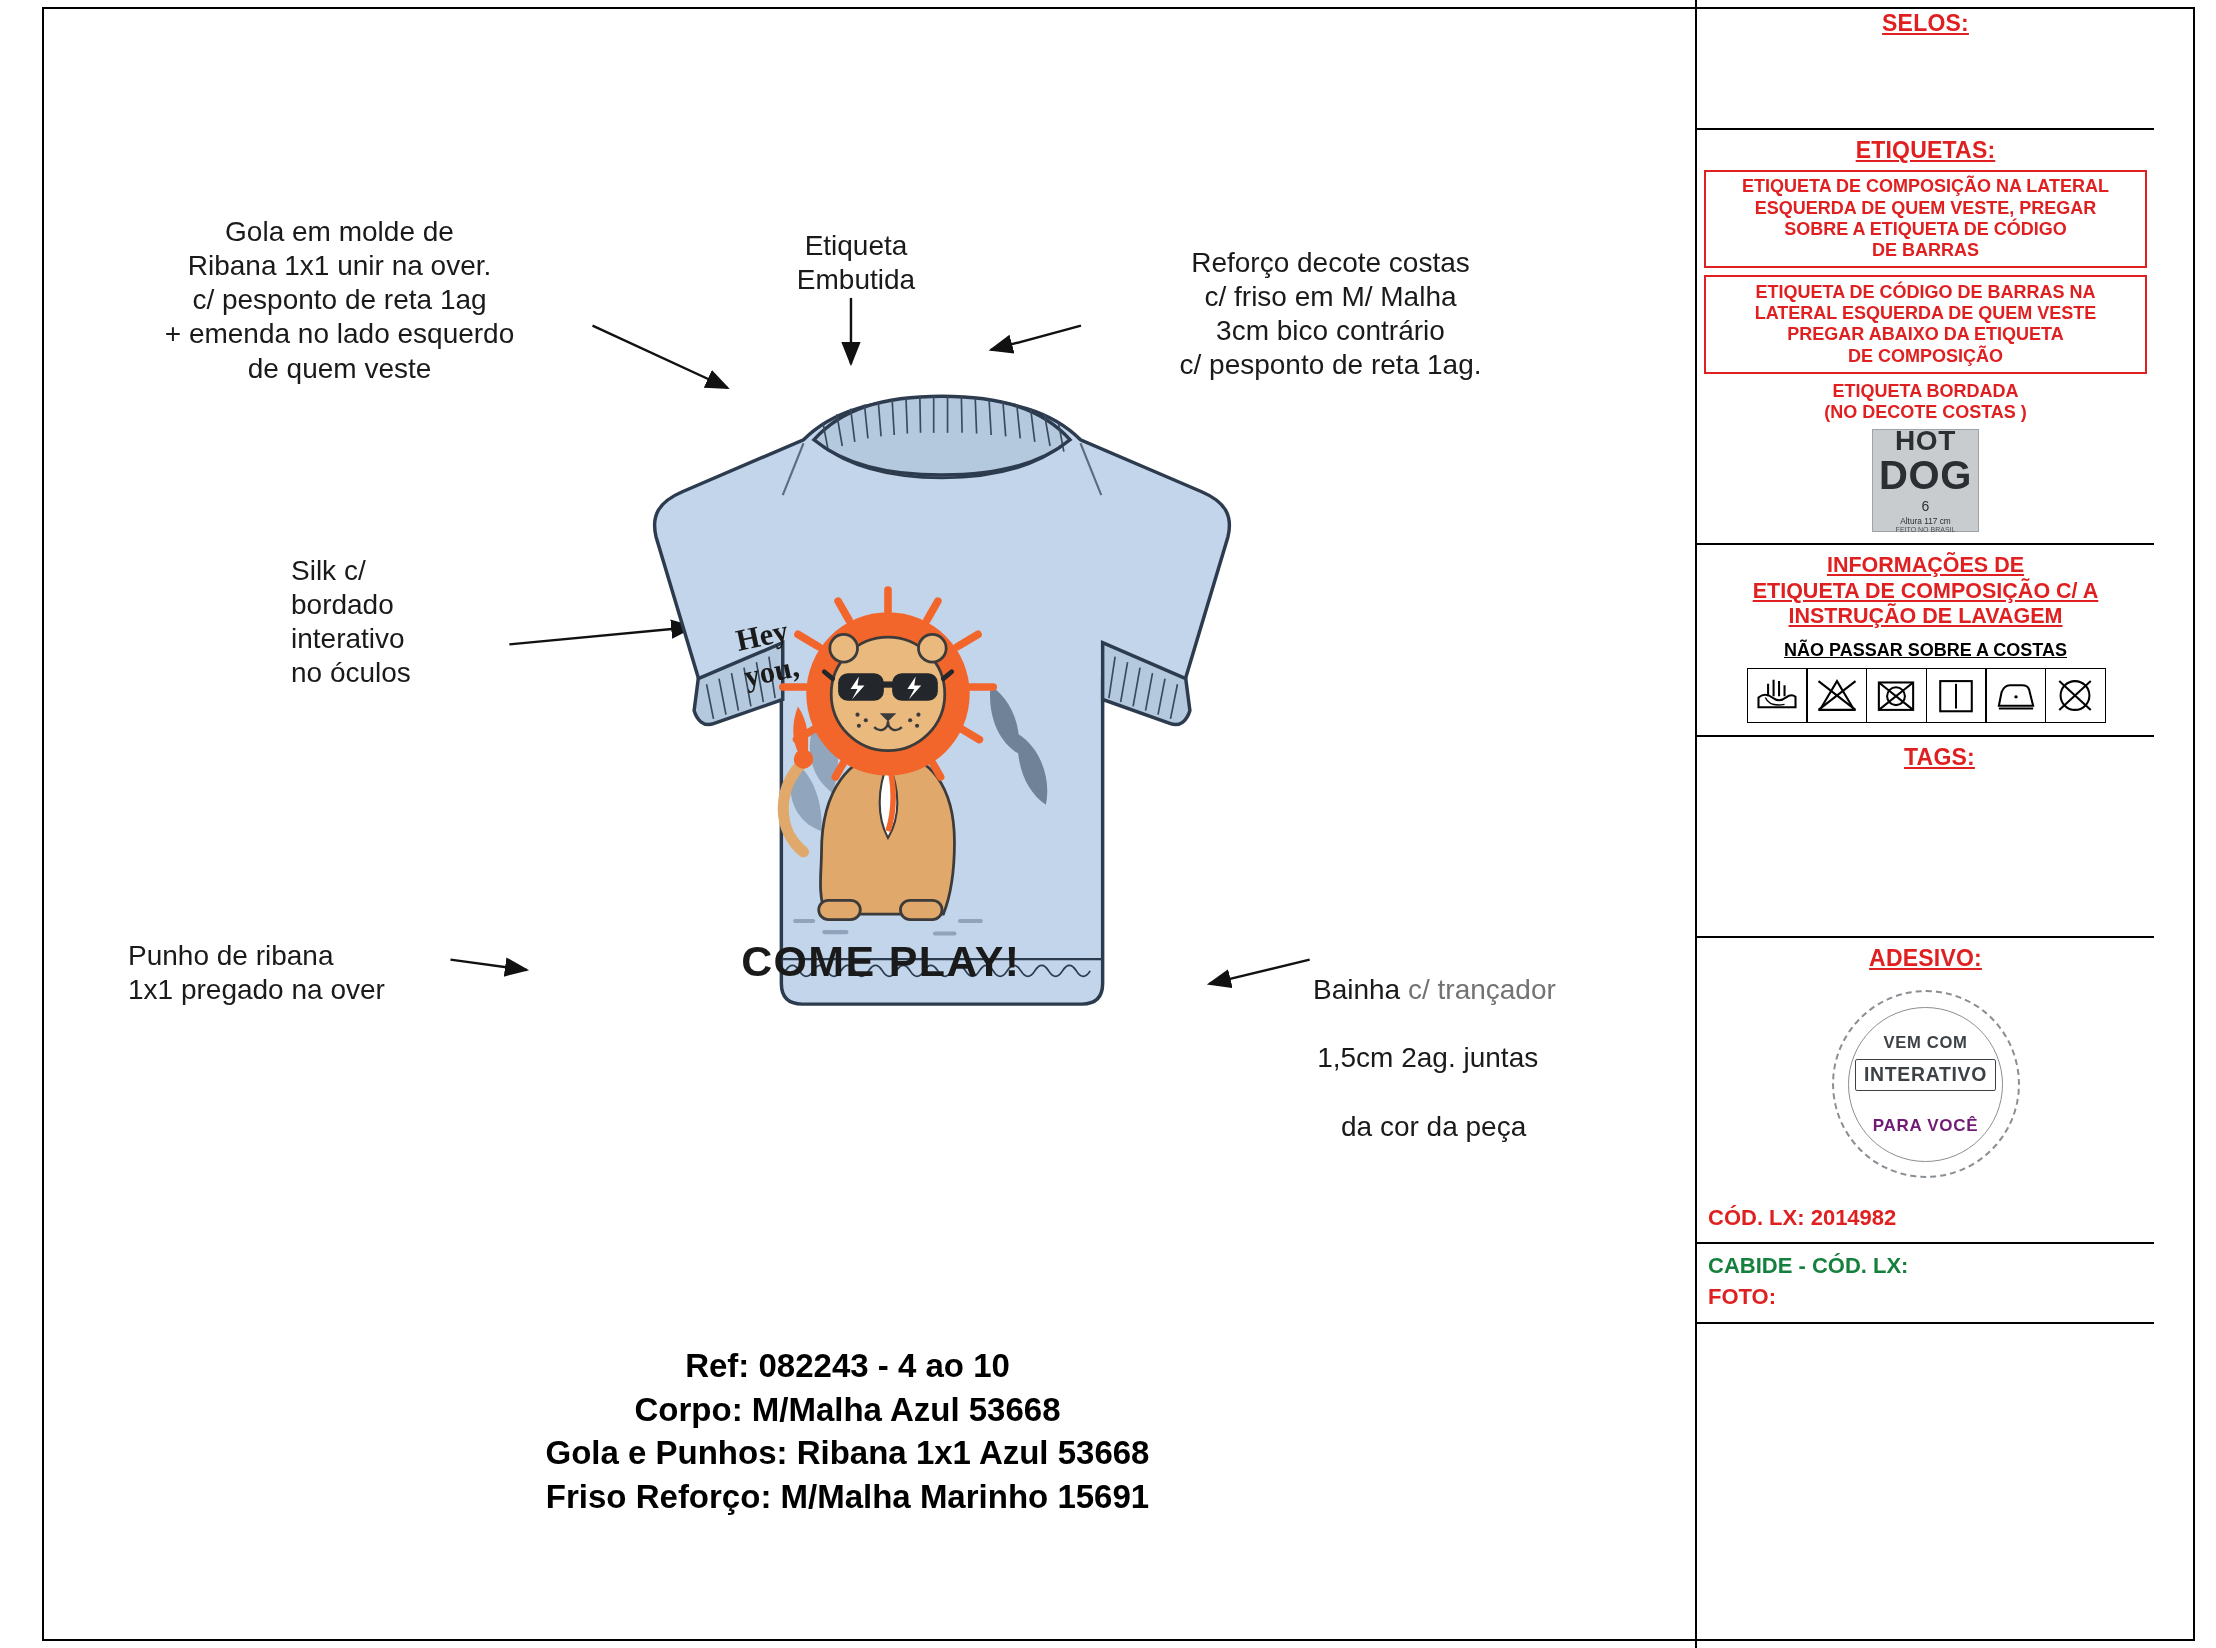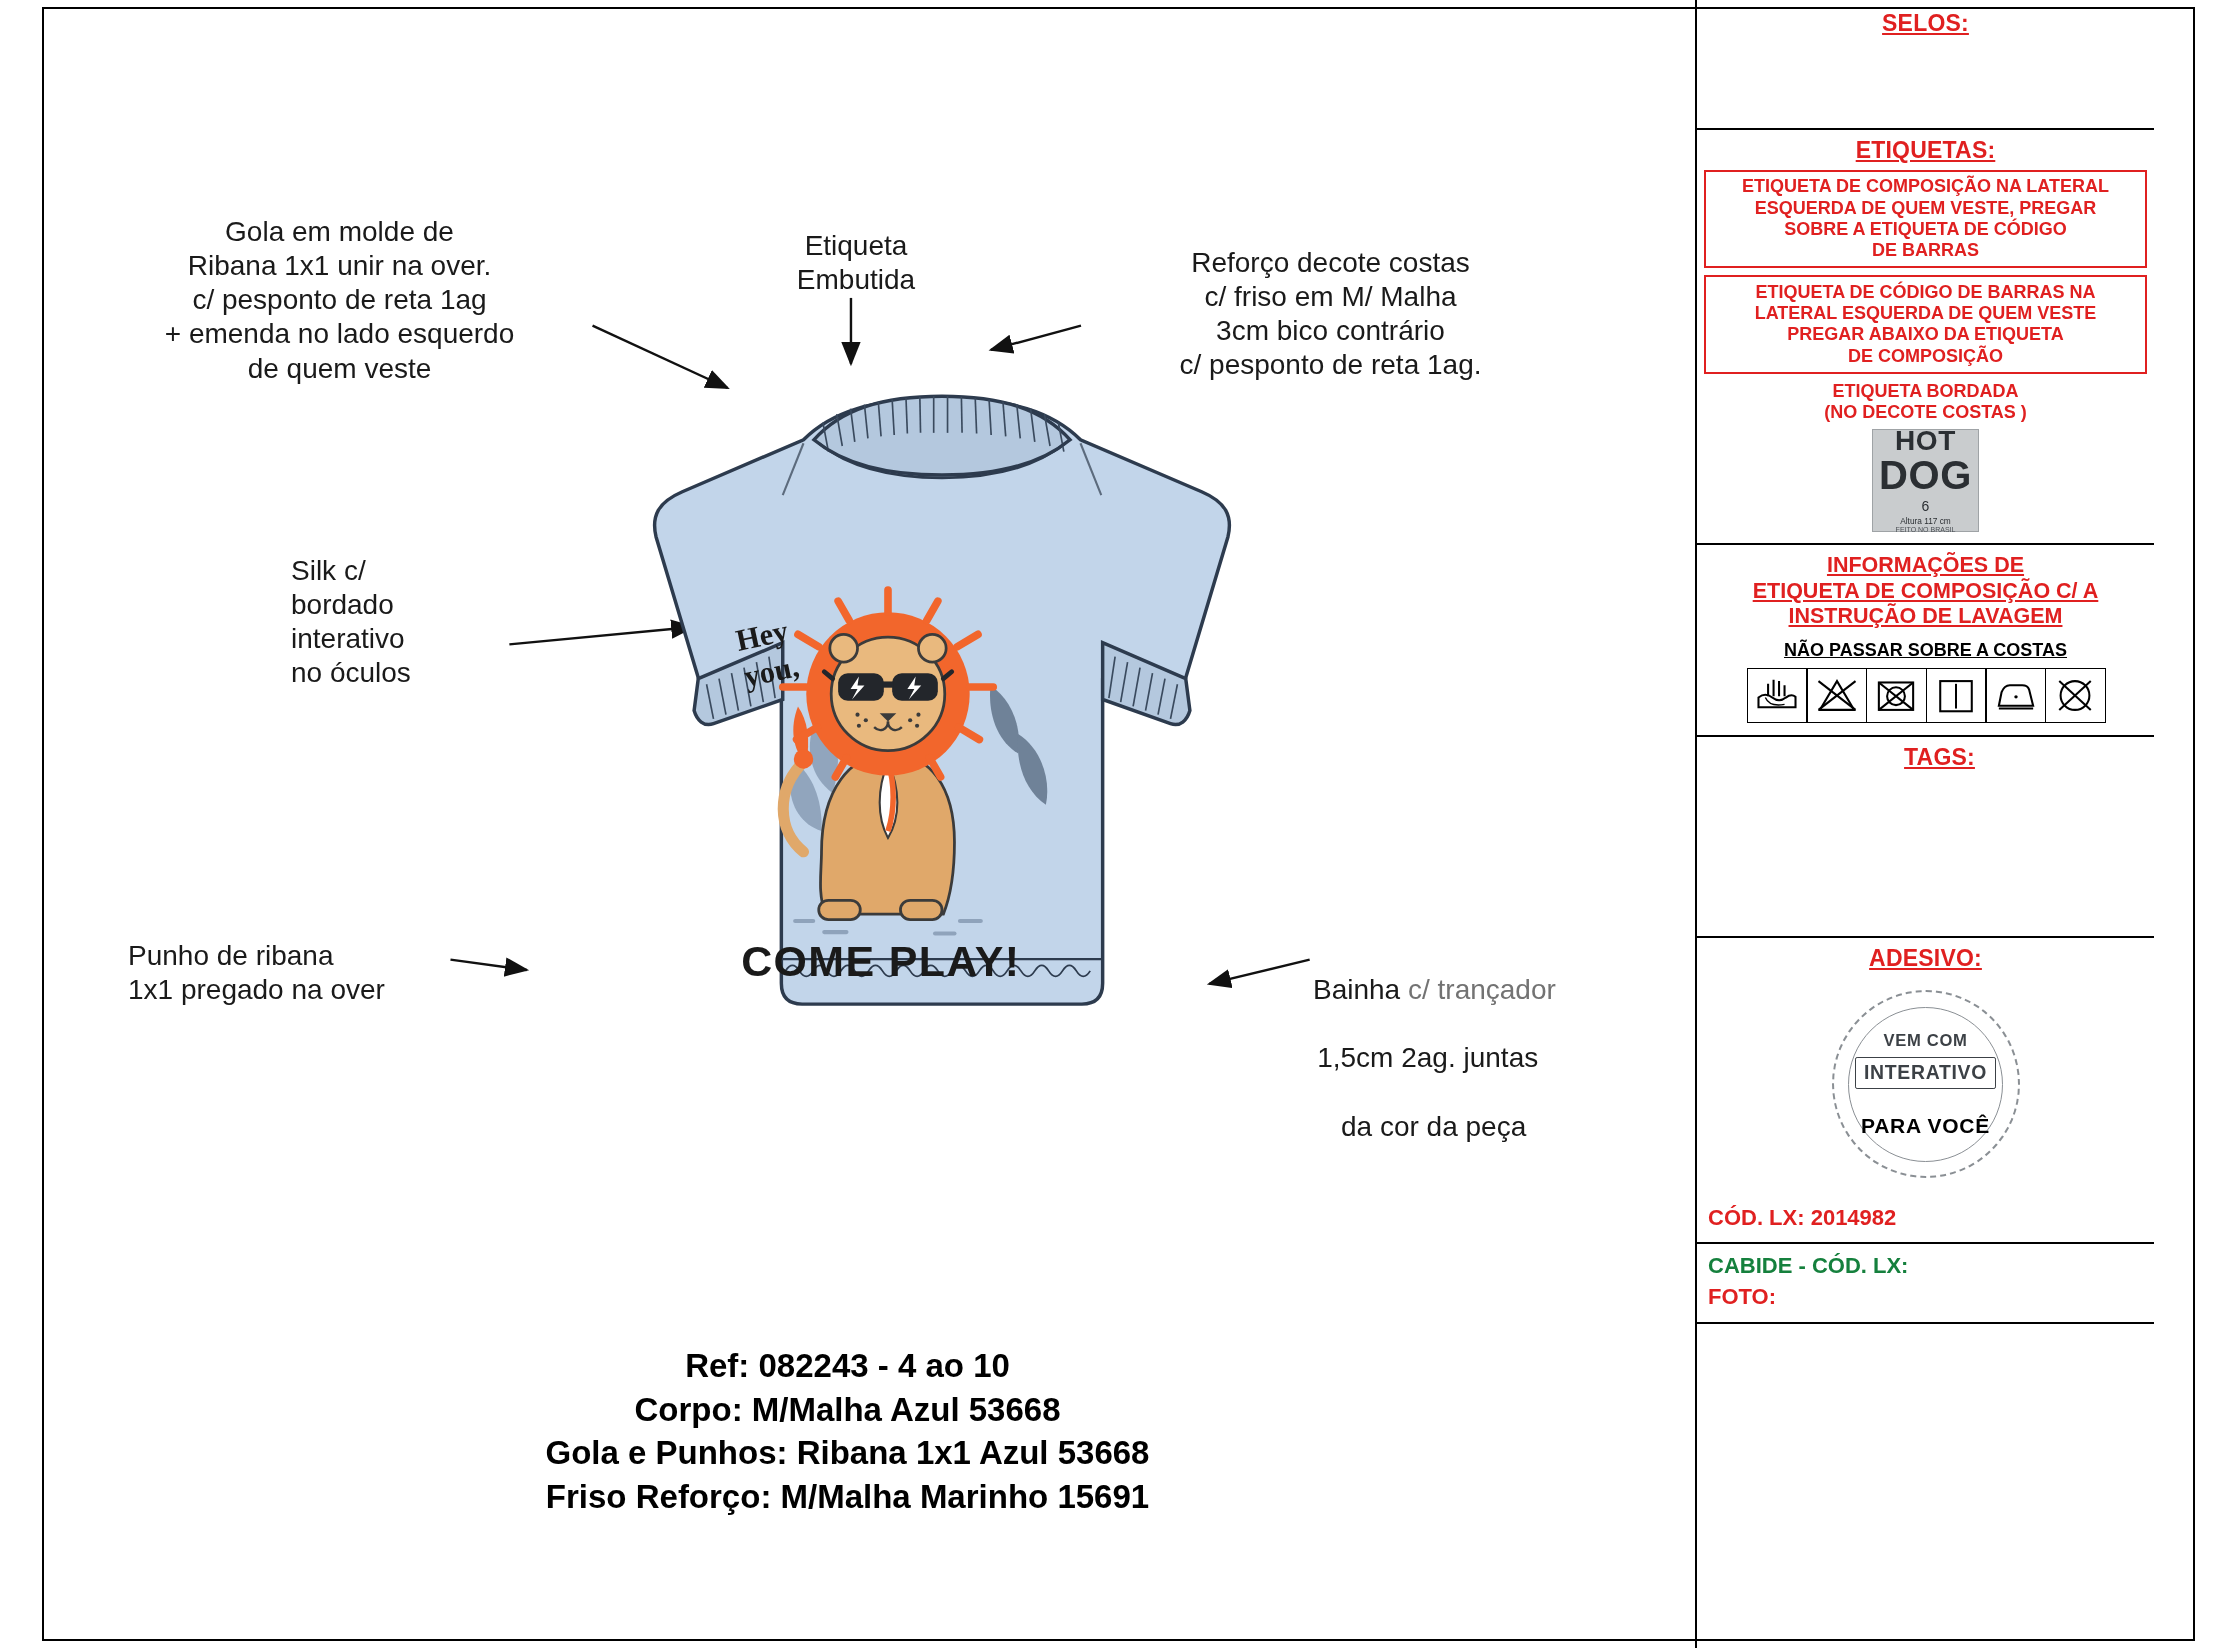--- a/index.html
+++ b/index.html
@@ -165,21 +165,21 @@
     width: 155px; height: 155px; border-radius: 50%;
     border: 1.4px solid #8a8f94;
     display: flex; flex-direction: column; align-items: center; justify-content: center;
     text-align: center;
   }
   .ad-t1 { font-size: 16.6px; font-weight: bold; color: #3c4146; letter-spacing: 0.7px; }
   .ad-t2 {
     font-size: 19.4px; font-weight: bold; color: #3c4146; letter-spacing: 0.7px;
     border: 1.4px solid #3c4146; padding: 3.5px 8.3px; margin: 6.2px 0; border-radius: 2.1px;
   }
-  .ad-t3 { font-size: 21px; font-weight: bold; color: #000000; letter-spacing: 0.7px; margin-top: 19px; }
+  .ad-t3 { font-size: 17px; font-weight: bold; color: #701a75; letter-spacing: 0.7px; margin-top: 19px; }
 
   .cod-lx {
     color: #e02020; font-weight: bold; font-size: 22px;
     padding: 9.7px 11px 11px;
   }
   .sec-cabide { }
   .cabide-line {
     color: #15803d; font-weight: bold; font-size: 22px;
     padding: 9.7px 11px 1.4px;
   }

